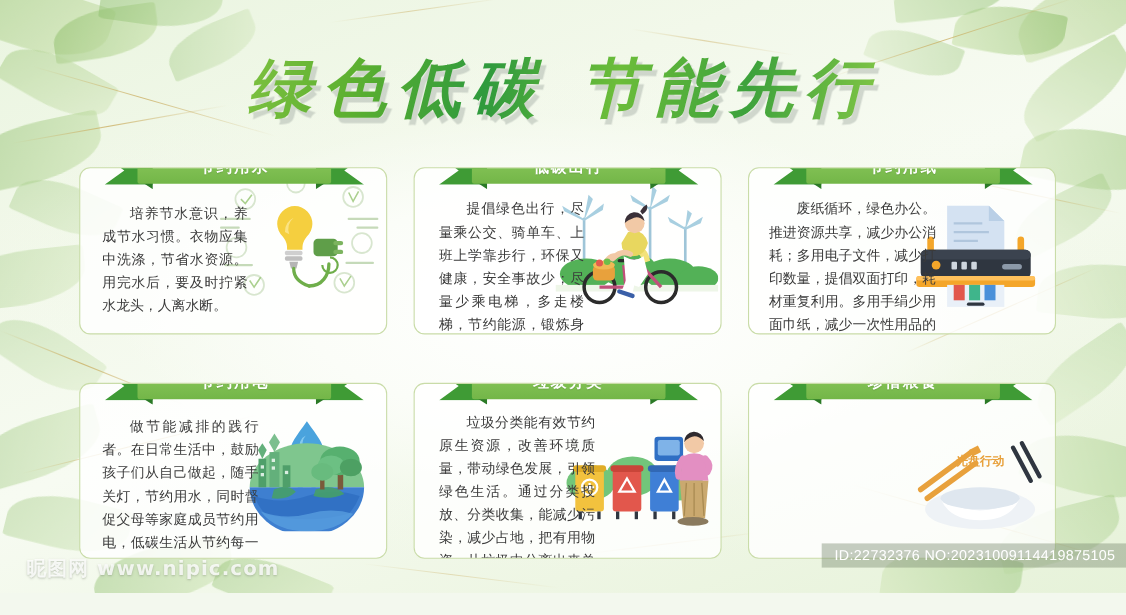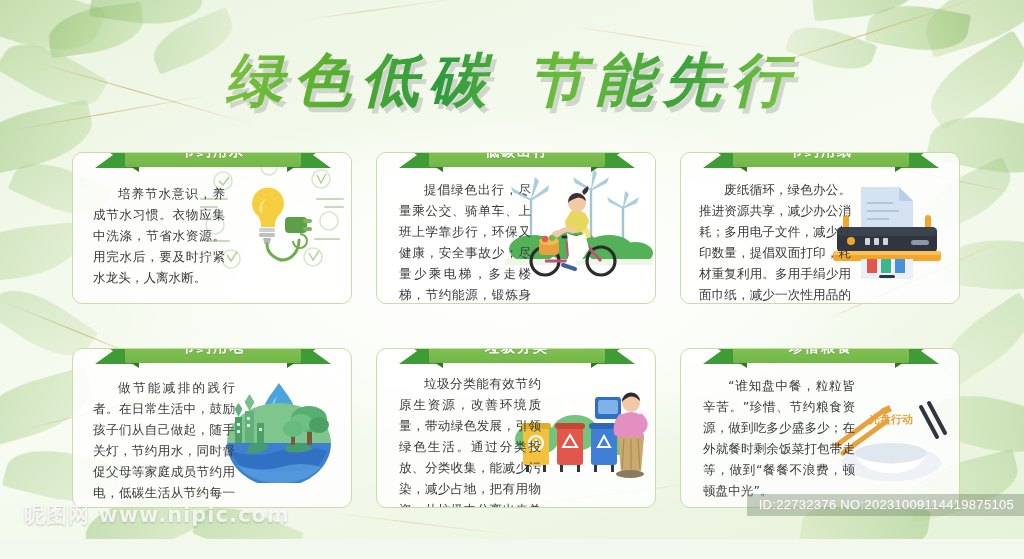--- a/index.html
+++ b/index.html
@@ -64,21 +64,21 @@
     color:#3a3a3a;font-size:12.6px;line-height:21px;
     text-align:justify;text-justify:inter-ideograph;
     font-family:"DejaVu Sans","Liberation Sans",sans-serif;
     text-indent:25px;
   }
   .art{position:absolute;}
 
   
   .watermark{
     position:absolute;left:24px;bottom:10px;
-    font-size:21px;font-weight:bold;color:rgba(255,255,255,.82);
+    font-size:18px;font-weight:bold;color:rgba(255,255,255,.82);
     letter-spacing:1px;text-shadow:0 1px 2px rgba(120,130,110,.45);
     font-family:"DejaVu Sans","Liberation Sans",sans-serif;
     white-space:nowrap;
   }
   .idbar{
     position:absolute;right:0;bottom:23px;
     background:rgba(120,135,110,.42);
     color:#fff;font-size:13px;letter-spacing:.3px;
     padding:3px 10px 4px 12px;white-space:nowrap;
     font-family:"Liberation Sans",sans-serif;
@@ -438,20 +438,19 @@
       </svg>
       <div class="ribbon" style="left:22px;top:-16px;width:236px;">
         <div class="tail left"></div>
         <div class="tail right"></div>
         <div class="fold-l"></div>
         <div class="fold-r"></div>
         <div class="center">
           <span>珍惜粮食</span>
         </div>
       </div>
-      <div class="body-text" style="left:22px;top:26px;width:152px;">“谁知盘中餐，粒粒皆辛苦。”珍惜、节约粮食资源，做到吃多少盛多少；在外就餐时剩余饭菜打包带走等，做到“餐餐不浪费，顿顿盘中光”。</div>
     </div>
   </div>
 
   <div class="watermark">昵图网 www.nipic.com</div>
   <div class="idbar">ID:22732376 NO:20231009114419875105</div>
 
 </div>
 
 </body></html>

